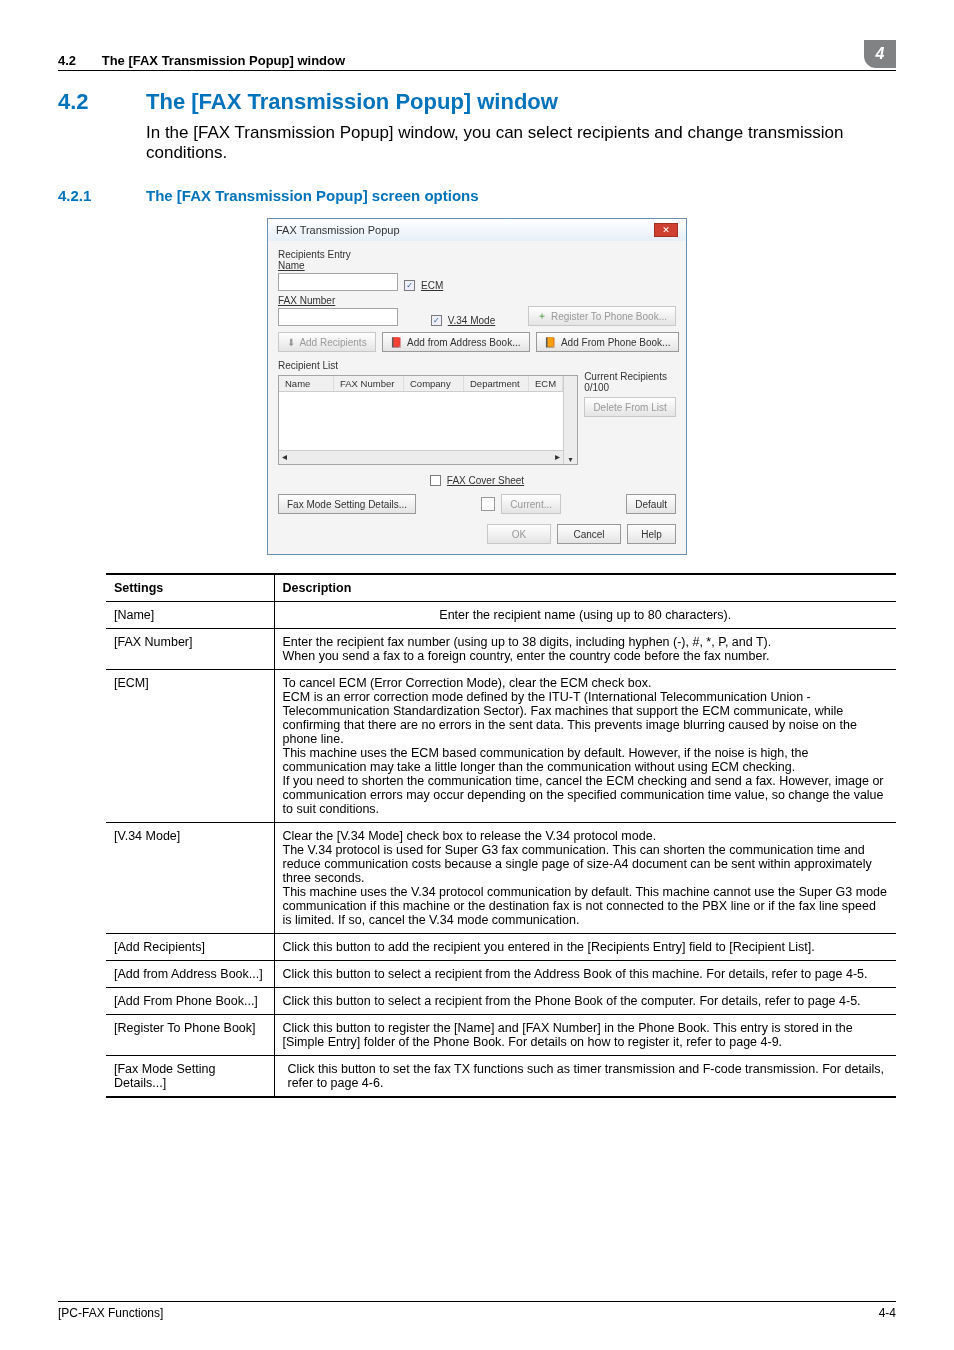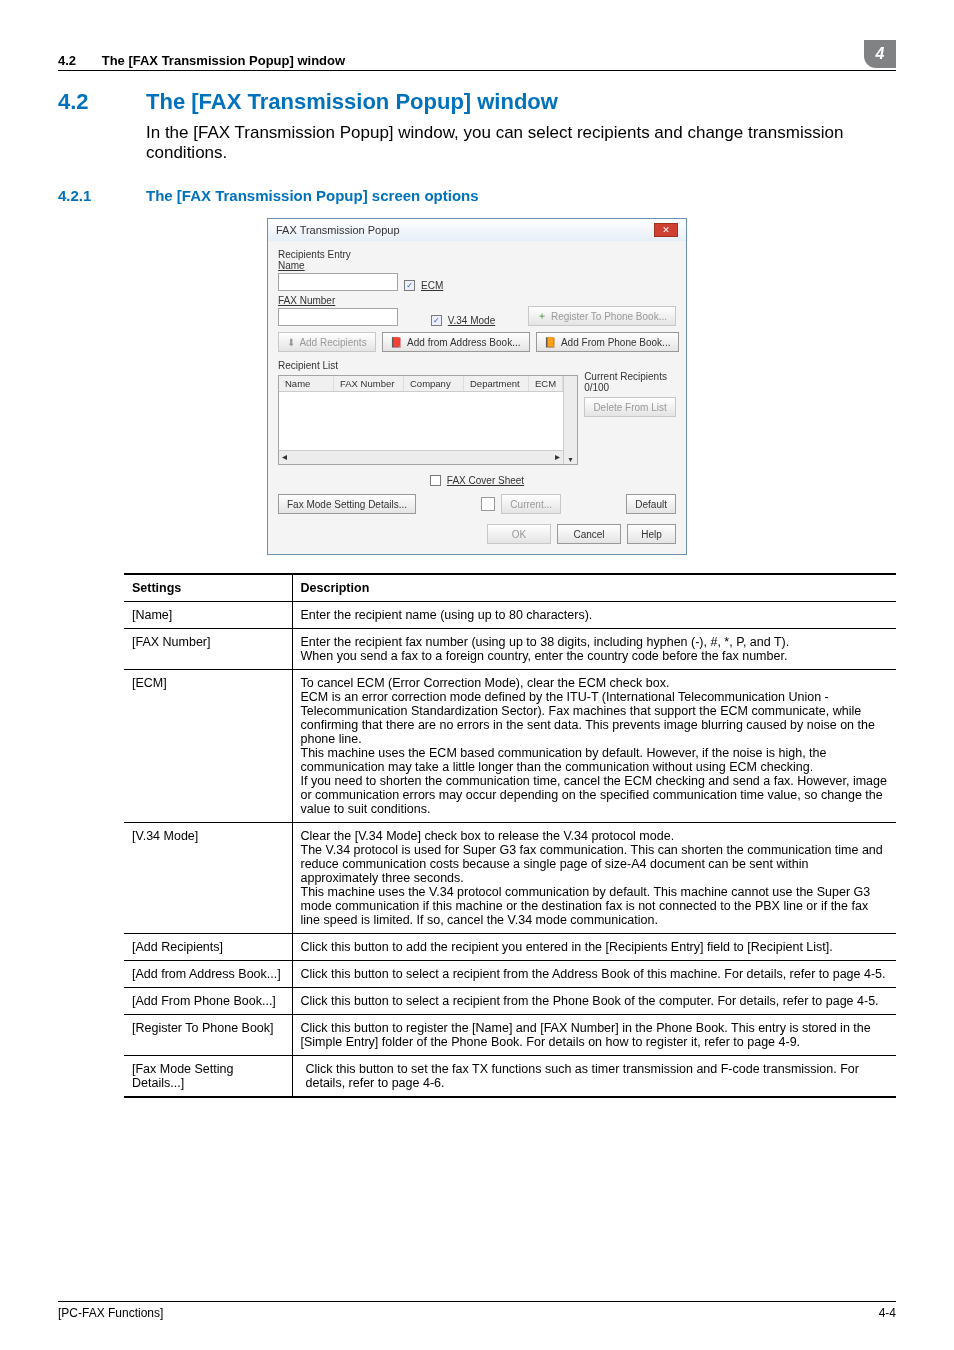--- a/index.html
+++ b/index.html
@@ -62,21 +62,21 @@
   .list-head span{ padding:2px 6px; border-right:1px solid #ddd;}
   .list-main{ flex:1; display:flex; flex-direction:column;}
   .list-scroll{ width:14px; background:#ececec; border-left:1px solid #ccc;
                 display:flex; align-items:flex-end; justify-content:center;}
   .side-col{ width:118px; padding-left:6px; display:flex; flex-direction:column;
              gap:4px; font-size:10px;}
   .footer-row{ display:flex; justify-content:space-between; align-items:center;
                margin-top:8px;}
   .dlg-bottom{ display:flex; justify-content:flex-end; gap:6px; margin-top:10px;}
   
-  .tbl-wrap{ margin:0 0 0 66px;}
+  .tbl-wrap{ margin:0 0 0 48px;}
   table.settings{ border-collapse:collapse; width:100%; font-size:12.5px;}
   table.settings th{ text-align:left; font-weight:bold; padding:6px 8px;
                      border-top:2px solid #000; border-bottom:1px solid #000;}
   table.settings th:first-child{ width:168px; border-right:1px solid #000;}
   table.settings td{ padding:6px 8px; border-bottom:1px solid #000; vertical-align:top;}
   table.settings td:first-child{ border-right:1px solid #000;}
   table.settings tbody tr:last-child td{ border-bottom:2px solid #000;}
   
   .page-foot{ position:absolute; left:58px; right:58px; bottom:30px;
               border-top:1px solid #000; padding-top:4px; font-size:12px;
@@ -223,21 +223,21 @@
   <table class="settings">
     <thead>
       <tr>
         <th>Settings</th>
         <th>Description</th>
       </tr>
     </thead>
     <tbody id="tbody">
         <tr>
           <td>[Name]</td>
-          <td style="white-space: pre-line;">Enter the recipient name (using up to 80 characters).</td>
+          <td style="white-space: pre-line; text-align: center;">Enter the recipient name (using up to 80 characters).</td>
         </tr>
         <tr>
           <td>[FAX Number]</td>
           <td style="white-space: pre-line;">Enter the recipient fax number (using up to 38 digits, including hyphen (-), #, *, P, and T).
 When you send a fax to a foreign country, enter the country code before the fax number.</td>
         </tr>
         <tr>
           <td>[ECM]</td>
           <td style="white-space: pre-line;">To cancel ECM (Error Correction Mode), clear the ECM check box.
 ECM is an error correction mode defined by the ITU-T (International Telecommunication Union - Telecommunication Standardization Sector). Fax machines that support the ECM communicate, while confirming that there are no errors in the sent data. This prevents image blurring caused by noise on the phone line.

